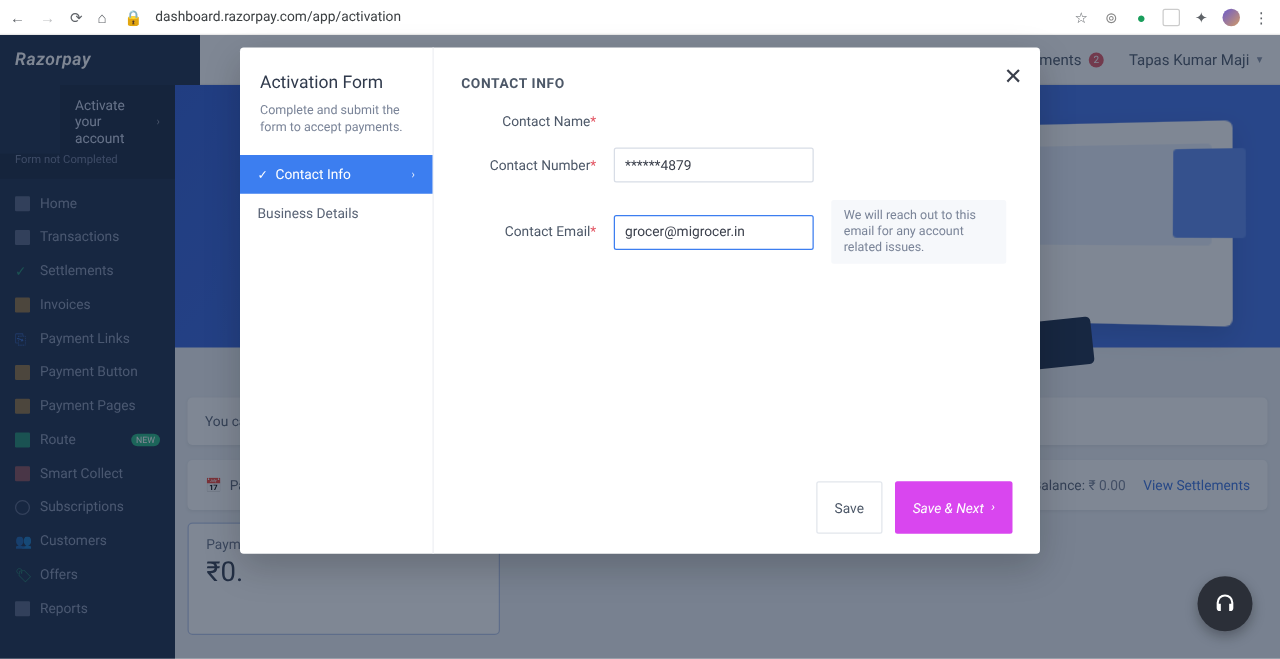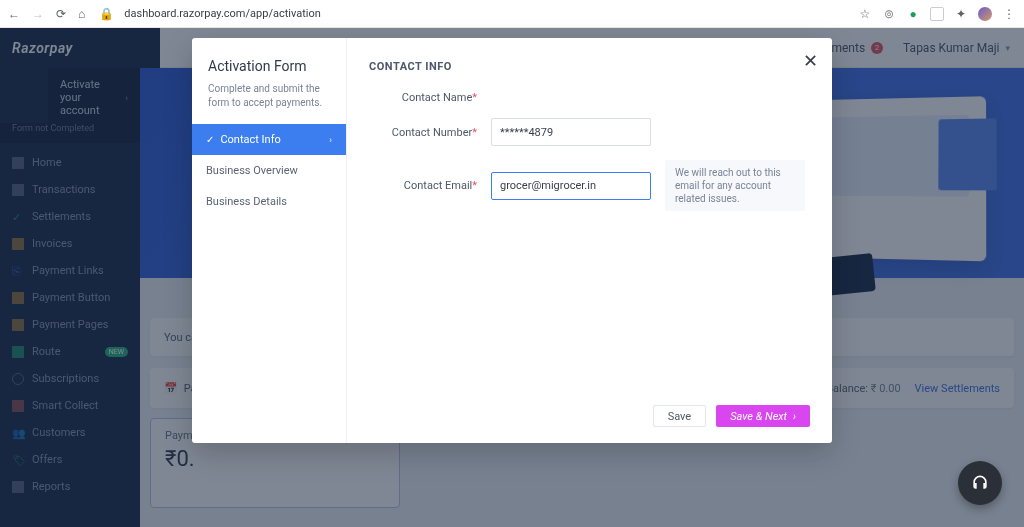--- a/index.html
+++ b/index.html
@@ -62,21 +62,21 @@
 .modal-main { flex:1; padding:22px 22px 16px; position:relative; display:flex; flex-direction:column; }
 .close-x { position:absolute; top:12px; right:14px; font-size:18px; color:#3a3f4b; cursor:pointer; background:none; border:none; }
 .modal-main h3 { font-size:11px; font-weight:700; color:#4d5868; letter-spacing:.5px; margin-bottom:18px; }
 .field { display:flex; align-items:center; gap:14px; margin-bottom:14px; }
 .field label { width:108px; text-align:right; font-size:11px; color:#4d5868; }
 .field label .req { color:#e25563; }
 .field input { width:160px; height:28px; border:1px solid #d8dde6; border-radius:2px; padding:0 8px; font-size:11px; color:#3a3f4b; }
 .field-email input { border-color:#3c7ef0; }
 .hint { font-size:10px; color:#7a8498; background:#f6f8fb; padding:6px 10px; border-radius:2px; width:140px; line-height:1.3; }
 .actions { margin-top:auto; display:flex; justify-content:flex-end; gap:10px; }
-.btn { height:22px; padding:0 14px; border:none; border-radius:2px; font-size:11px; cursor:pointer; display:inline-flex; align-items:center; gap:6px; }
+.btn { height:42px; padding:0 14px; border:none; border-radius:2px; font-size:11px; cursor:pointer; display:inline-flex; align-items:center; gap:6px; }
 .btn-sec { background:#fff; color:#4d5868; border:1px solid #e2e6ec; }
 .btn-pri { background:#d946ef; color:#fff;font-style:italic; }
 .btn-pri .arr { font-size:10px; }
 
 
 .fab { position:absolute; right:22px; bottom:22px; width:44px; height:44px; border-radius:50%; background:#2b2f38; color:#fff; display:flex; align-items:center; justify-content:center; box-shadow:0 4px 10px rgba(0,0,0,.3);}
 .fab svg { width:20px; height:20px; fill:#fff; }
 
 
 .ic-box { background:#6f7c9a; border-radius:1px; }
@@ -163,26 +163,26 @@
     <li>
         <span class="ic ic-box" style="background:#c08f3c"></span>
         <span>Payment Pages</span>
       </li>
     <li>
         <span class="ic ic-box" style="background:#24b47e"></span>
         <span>Route</span>
         <span class="pill-new">NEW</span>
       </li>
     <li>
+        <span class="ic ic-box" style="background:#b85c5c"></span>
+        <span>Smart Collect</span>
+      </li>
+    <li>
         <span class="ic ic-circle"></span>
         <span>Subscriptions</span>
-      </li>
-    <li>
-        <span class="ic ic-box" style="background:#b85c5c"></span>
-        <span>Smart Collect</span>
       </li>
     <li>
         <span class="ic" style="color:#c08f3c">👥</span>
         <span>Customers</span>
       </li>
     <li>
         <span class="ic" style="color:#24b47e">🏷</span>
         <span>Offers</span>
       </li>
     <li>
@@ -220,23 +220,20 @@
 <div class="modal">
   <div class="modal-side">
     <h2>Activation Form</h2>
     <p>Complete and submit the form to accept payments.</p>
     <ul class="steps">
       <li class="active">
           <span class="chk">Contact Info</span>
           <span class="st-ar">›</span>
         </li>
       <li>
-          <span>Business Overview</span>
-        </li>
-      <li>
           <span>Business Details</span>
         </li>
     </ul>
   </div>
   <div class="modal-main">
     <button class="close-x"><span>✕</span></button>
     <h3>CONTACT INFO</h3>
 
     <div class="field">
       <label><span>Contact Name</span><span class="req">*</span></label>

